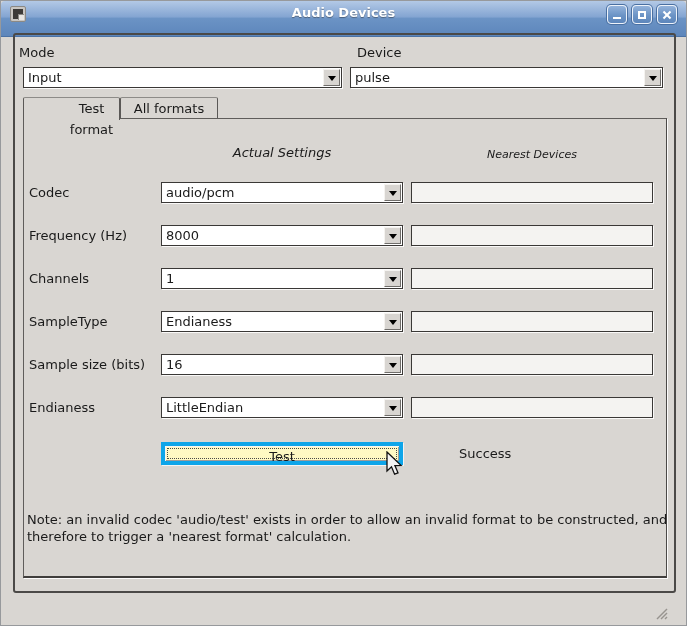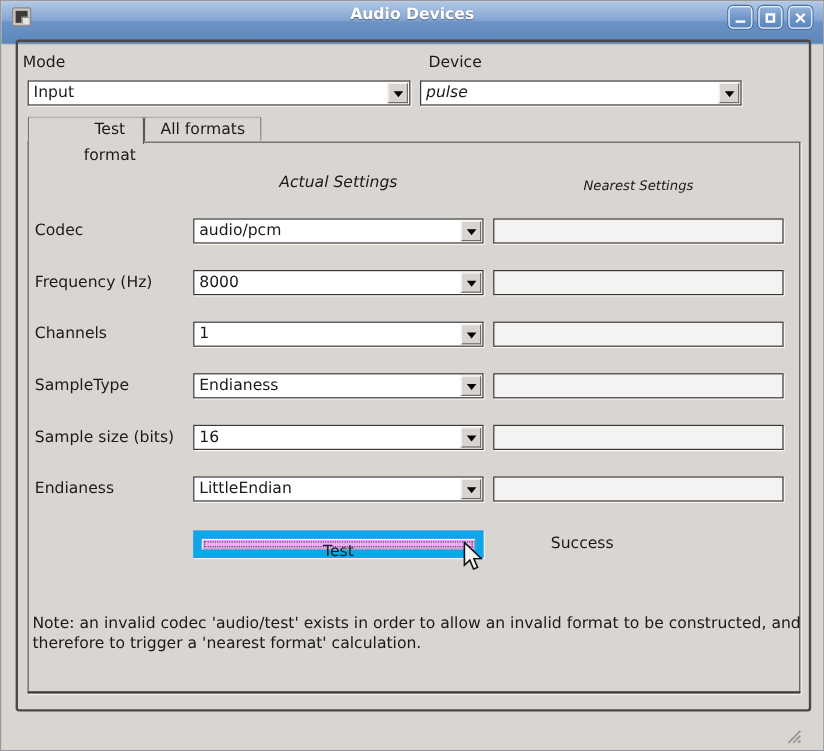--- a/index.html
+++ b/index.html
@@ -93,21 +93,21 @@
   }
   .row-lbl { position:absolute; left:28px; height:21px; line-height:21px; z-index:4; }
   .combo.row { left:160px; width:242px; z-index:4; }
   .nearest-field {
     position:absolute; left:410px; width:242px; height:21px; background:#f4f3f1;
     border:1px solid #3a3836; box-shadow:1px 1px 0 rgba(255,255,255,.85); z-index:4;
   }
   
   .test-btn {
     position:absolute; left:160px; top:441px; width:242px; height:23px; z-index:4;
-    background:#f0abfc; border:7px solid #0ea5e9;
+    background:#fef9c3; border:4px solid #0ea5e9;
     box-shadow:inset 1px 1px 0 #f7f5f2, inset -1px -1px 0 #9e9c99, 1px 1px 0 rgba(255,255,255,.7);
     text-align:center; line-height:21px; cursor:pointer;
   }
   .test-btn::after {
     content:""; position:absolute; left:2px; top:2px; right:2px; bottom:2px;
     border:1px dotted #4a4a4a;
   }
   .status-text {
     position:absolute; left:430px; top:441px; height:23px; line-height:23px; z-index:4;margin-left:28px;
   }
@@ -146,34 +146,34 @@
 
   <div class="lbl" style="left:18px; top:44px;">Mode</div>
   <div class="combo" style="left:22px; top:66px; width:319px;">
     <div class="val">Input</div>
     <div class="dd-btn">
       <div class="arrow"></div>
     </div>
   </div>
 
   <div class="lbl" style="left:356px; top:44px;">Device</div>
-  <div class="combo" style="left:349px; top:66px; width:268px;font-style:italic;">
+  <div class="combo" style="left:349px; top:66px; width:313px;">
     <div class="val">pulse</div>
     <div class="dd-btn">
       <div class="arrow"></div>
     </div>
   </div>
 
   <div class="tab-pane"></div>
 
   <div class="tab selected" style="left:22px; width:97px;">Test format</div>
   <div class="tab unselected" style="left:119px; width:98px;">All formats</div>
 
   <div class="hdr-actual">Actual Settings</div>
-  <div class="hdr-nearest">Nearest Settings</div>
+  <div class="hdr-nearest">Nearest Devices</div>
 
   <div class="row-lbl" style="top:181px;">Codec</div>
   <div class="combo row" style="top:181px;">
     <div class="val">audio/pcm</div>
     <div class="dd-btn">
         <div class="arrow"></div>
       </div>
   </div>
   <div class="nearest-field" style="top:181px;"></div>
 

